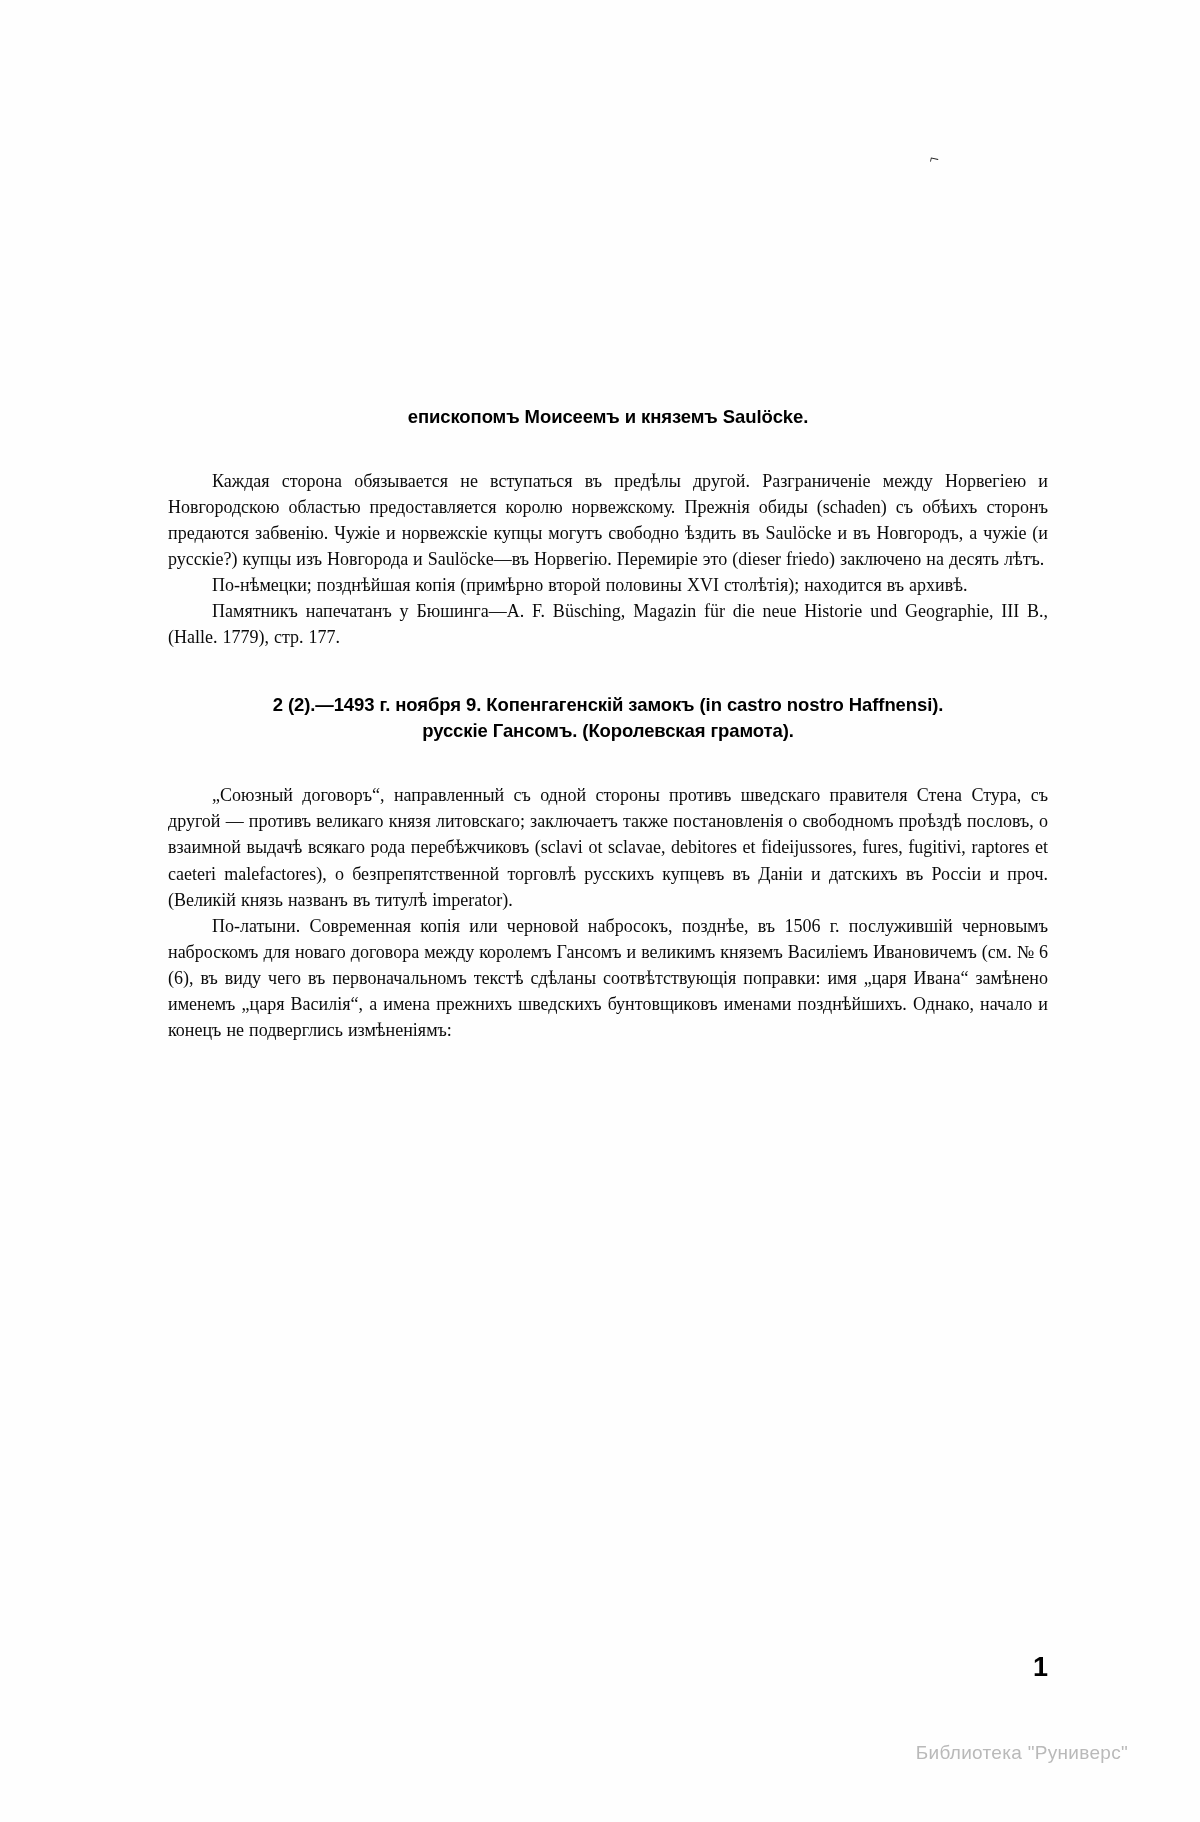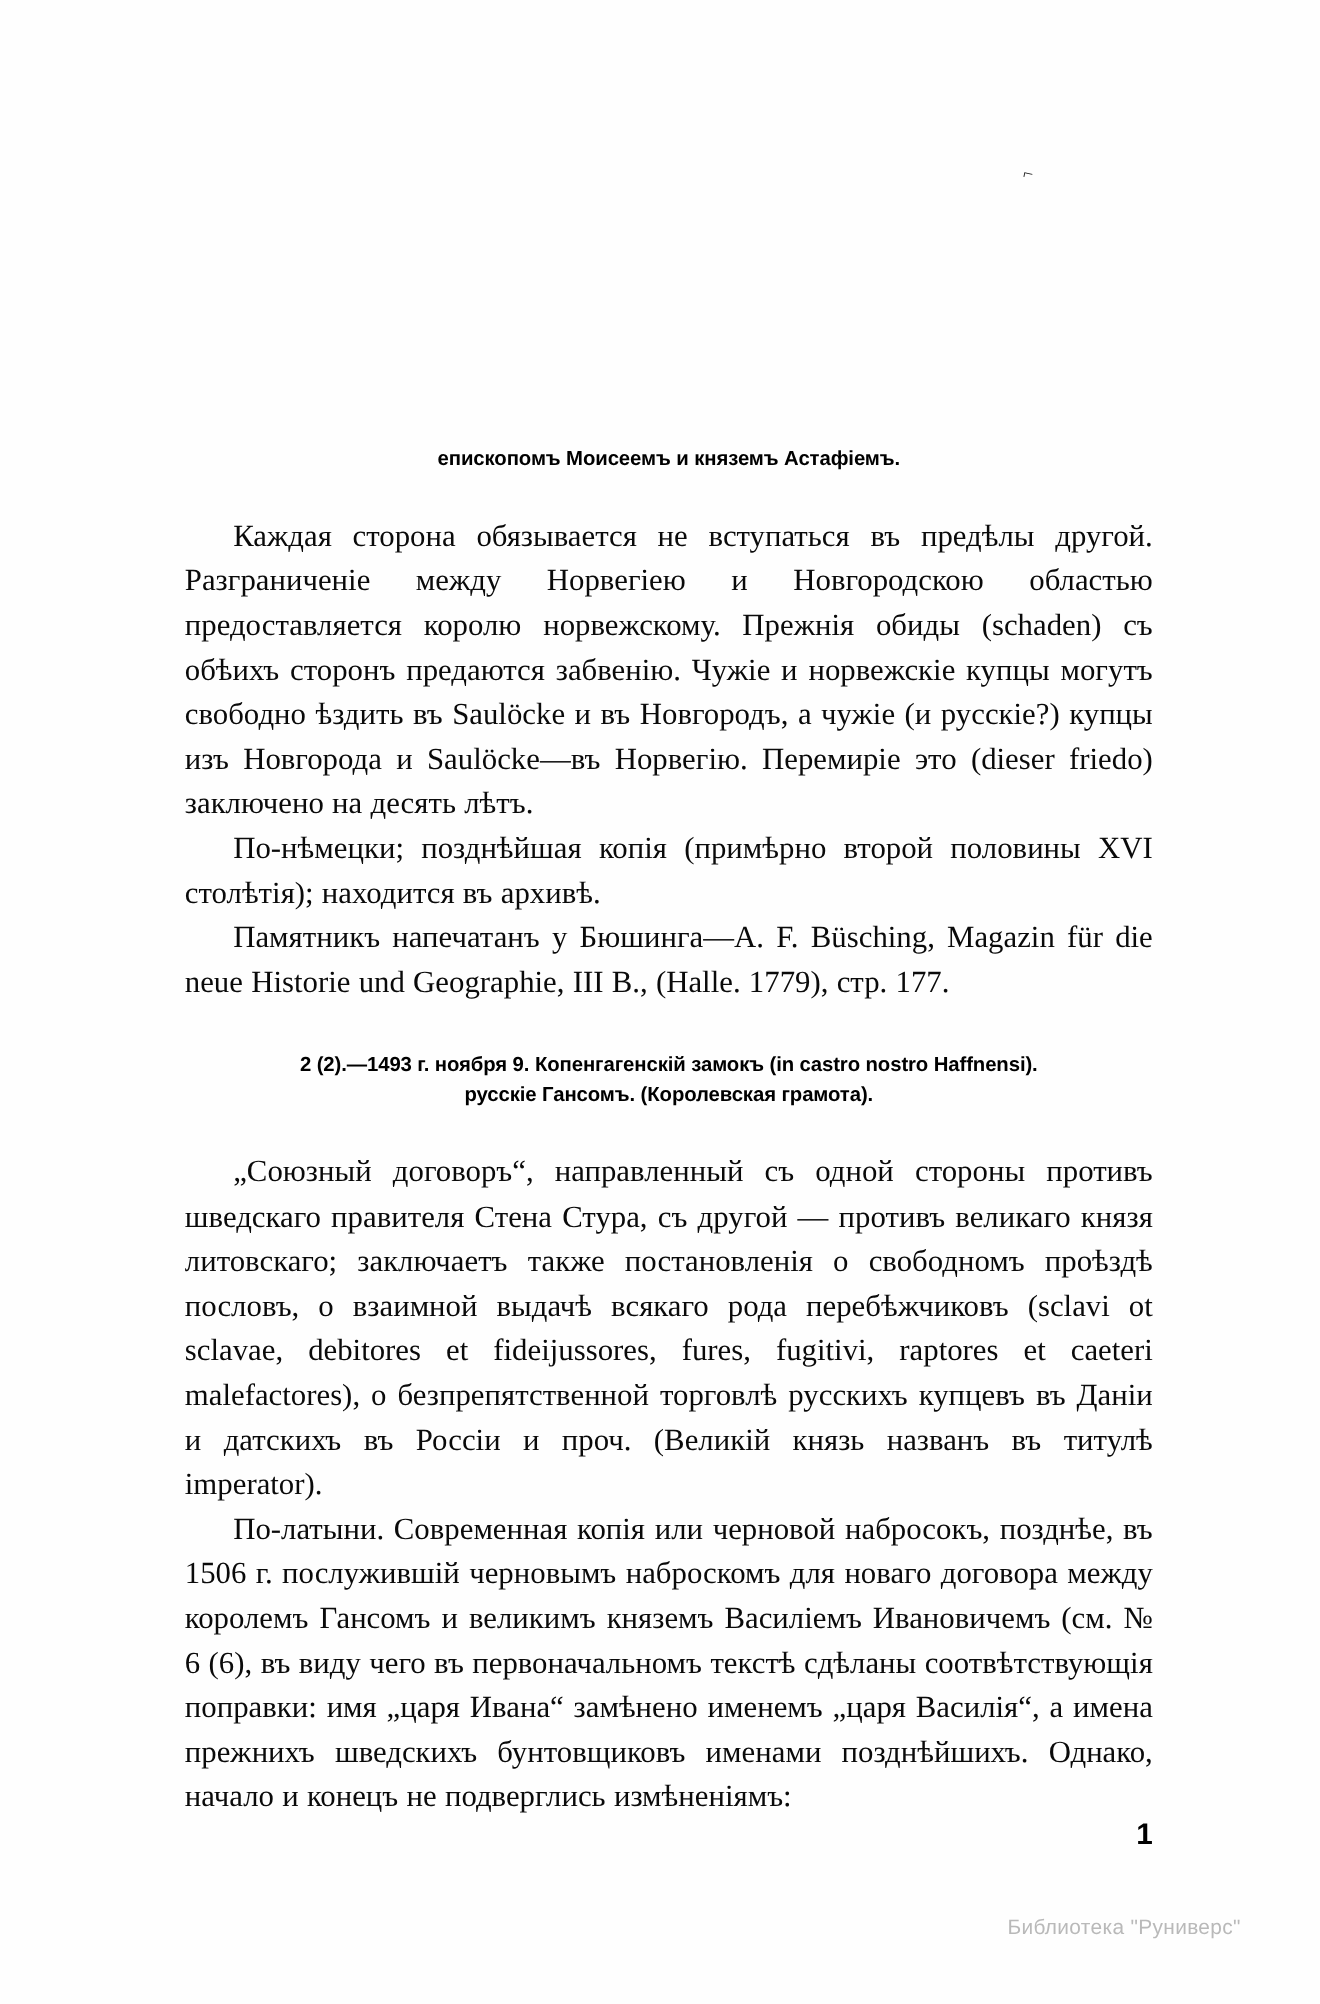--- a/index.html
+++ b/index.html
@@ -44,21 +44,21 @@
     letter-spacing: -0.1px;
     text-align: center;
     margin: 0 0 10px 0;
     color: #000;
   }
   .entry-head.first-line-flush {
     text-align: justify;
     text-align-last: center;
   }
   p.body-par {
-    font-size: 28px;
+    font-size: 18px;
     line-height: 1.45;
     text-align: justify;
     text-indent: 44px;
     margin: 0;
     color: #0a0a0a;
     word-spacing: 0.5px;
   }
   p.body-par.tight {
     margin-top: 0;
   }
@@ -90,21 +90,21 @@
 </head>
 <body>
 
 <div class="page">
 
   <div class="tick">⌐</div>
 
   <div class="content">
 
     <div>
-      <div class="entry-head" style="margin-top:-12px;">епископомъ Моисеемъ и княземъ Астафіемъ.</div>
+      <div class="entry-head" style="margin-top:-12px;">епископомъ Моисеемъ и княземъ Saulöcke.</div>
 
       <div class="block-gap"></div>
 
       <p class="body-par">Каждая сторона обязывается не вступаться въ предѣлы другой. Разграниченіе между Норвегіею и Новгородскою областью предоставляется королю норвежскому. Прежнія обиды (schaden) съ обѣихъ сторонъ предаются забвенію. Чужіе и норвежскіе купцы могутъ свободно ѣздить въ Saulöcke и въ Новгородъ, а чужіе (и русскіе?) купцы изъ Новгорода и Saulöcke—въ Норвегію. Перемиріе это (dieser friedo) заключено на десять лѣтъ.</p>
       <p class="body-par tight">По-нѣмецки; позднѣйшая копія (примѣрно второй половины XVI столѣтія); находится въ архивѣ.</p>
       <p class="body-par tight">Памятникъ напечатанъ у Бюшинга—A. F. Büsching, Magazin für die neue Historie und Geographie, III B., (Halle. 1779), стр. 177.</p>
     </div>
 
     <div class="block-gap-lg"></div>
 

